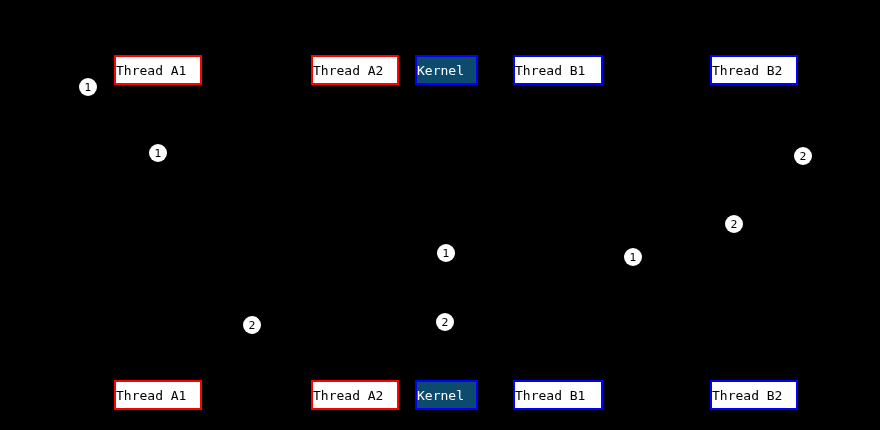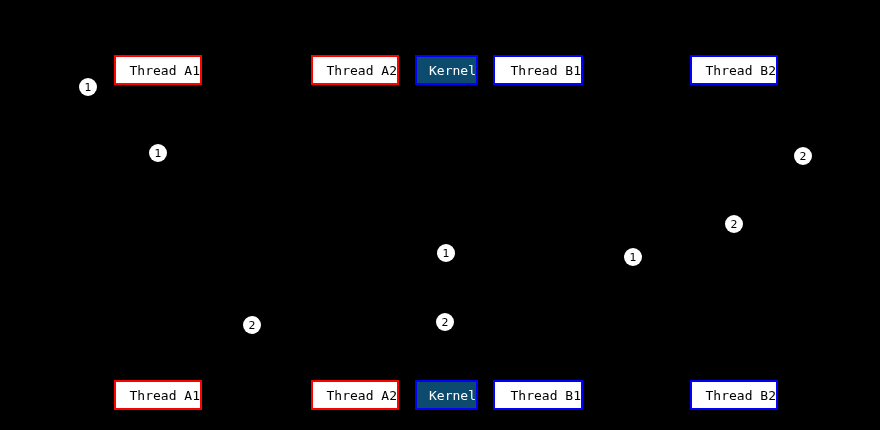--- a/index.html
+++ b/index.html
@@ -17,27 +17,27 @@
   }
   .actor-box {
     position: absolute;
     height: 30px;
     background: #ffffff;
     color: #000000;
     border: 2px solid #000000;
     box-sizing: border-box;
     display: flex;
     align-items: center;
-    justify-content: flex-end;
+    justify-content: flex-start;
     font-size: 13px;
     letter-spacing: 0px;
     white-space: nowrap;
   }
   .actor-box.red   { border-color: #ff0000; }
-  .actor-box.blue  { border-color: #0000ff; }
+  .actor-box.blue  { border-color: #0000ff; margin-left: 20px; }
   .actor-box.kernel {
     background: #0c4a6e;
     border-color: #0000ff;
     color: #ffffff;
   }
   .marker {
     position: absolute;
     width: 18px;
     height: 18px;
     border-radius: 50%;

